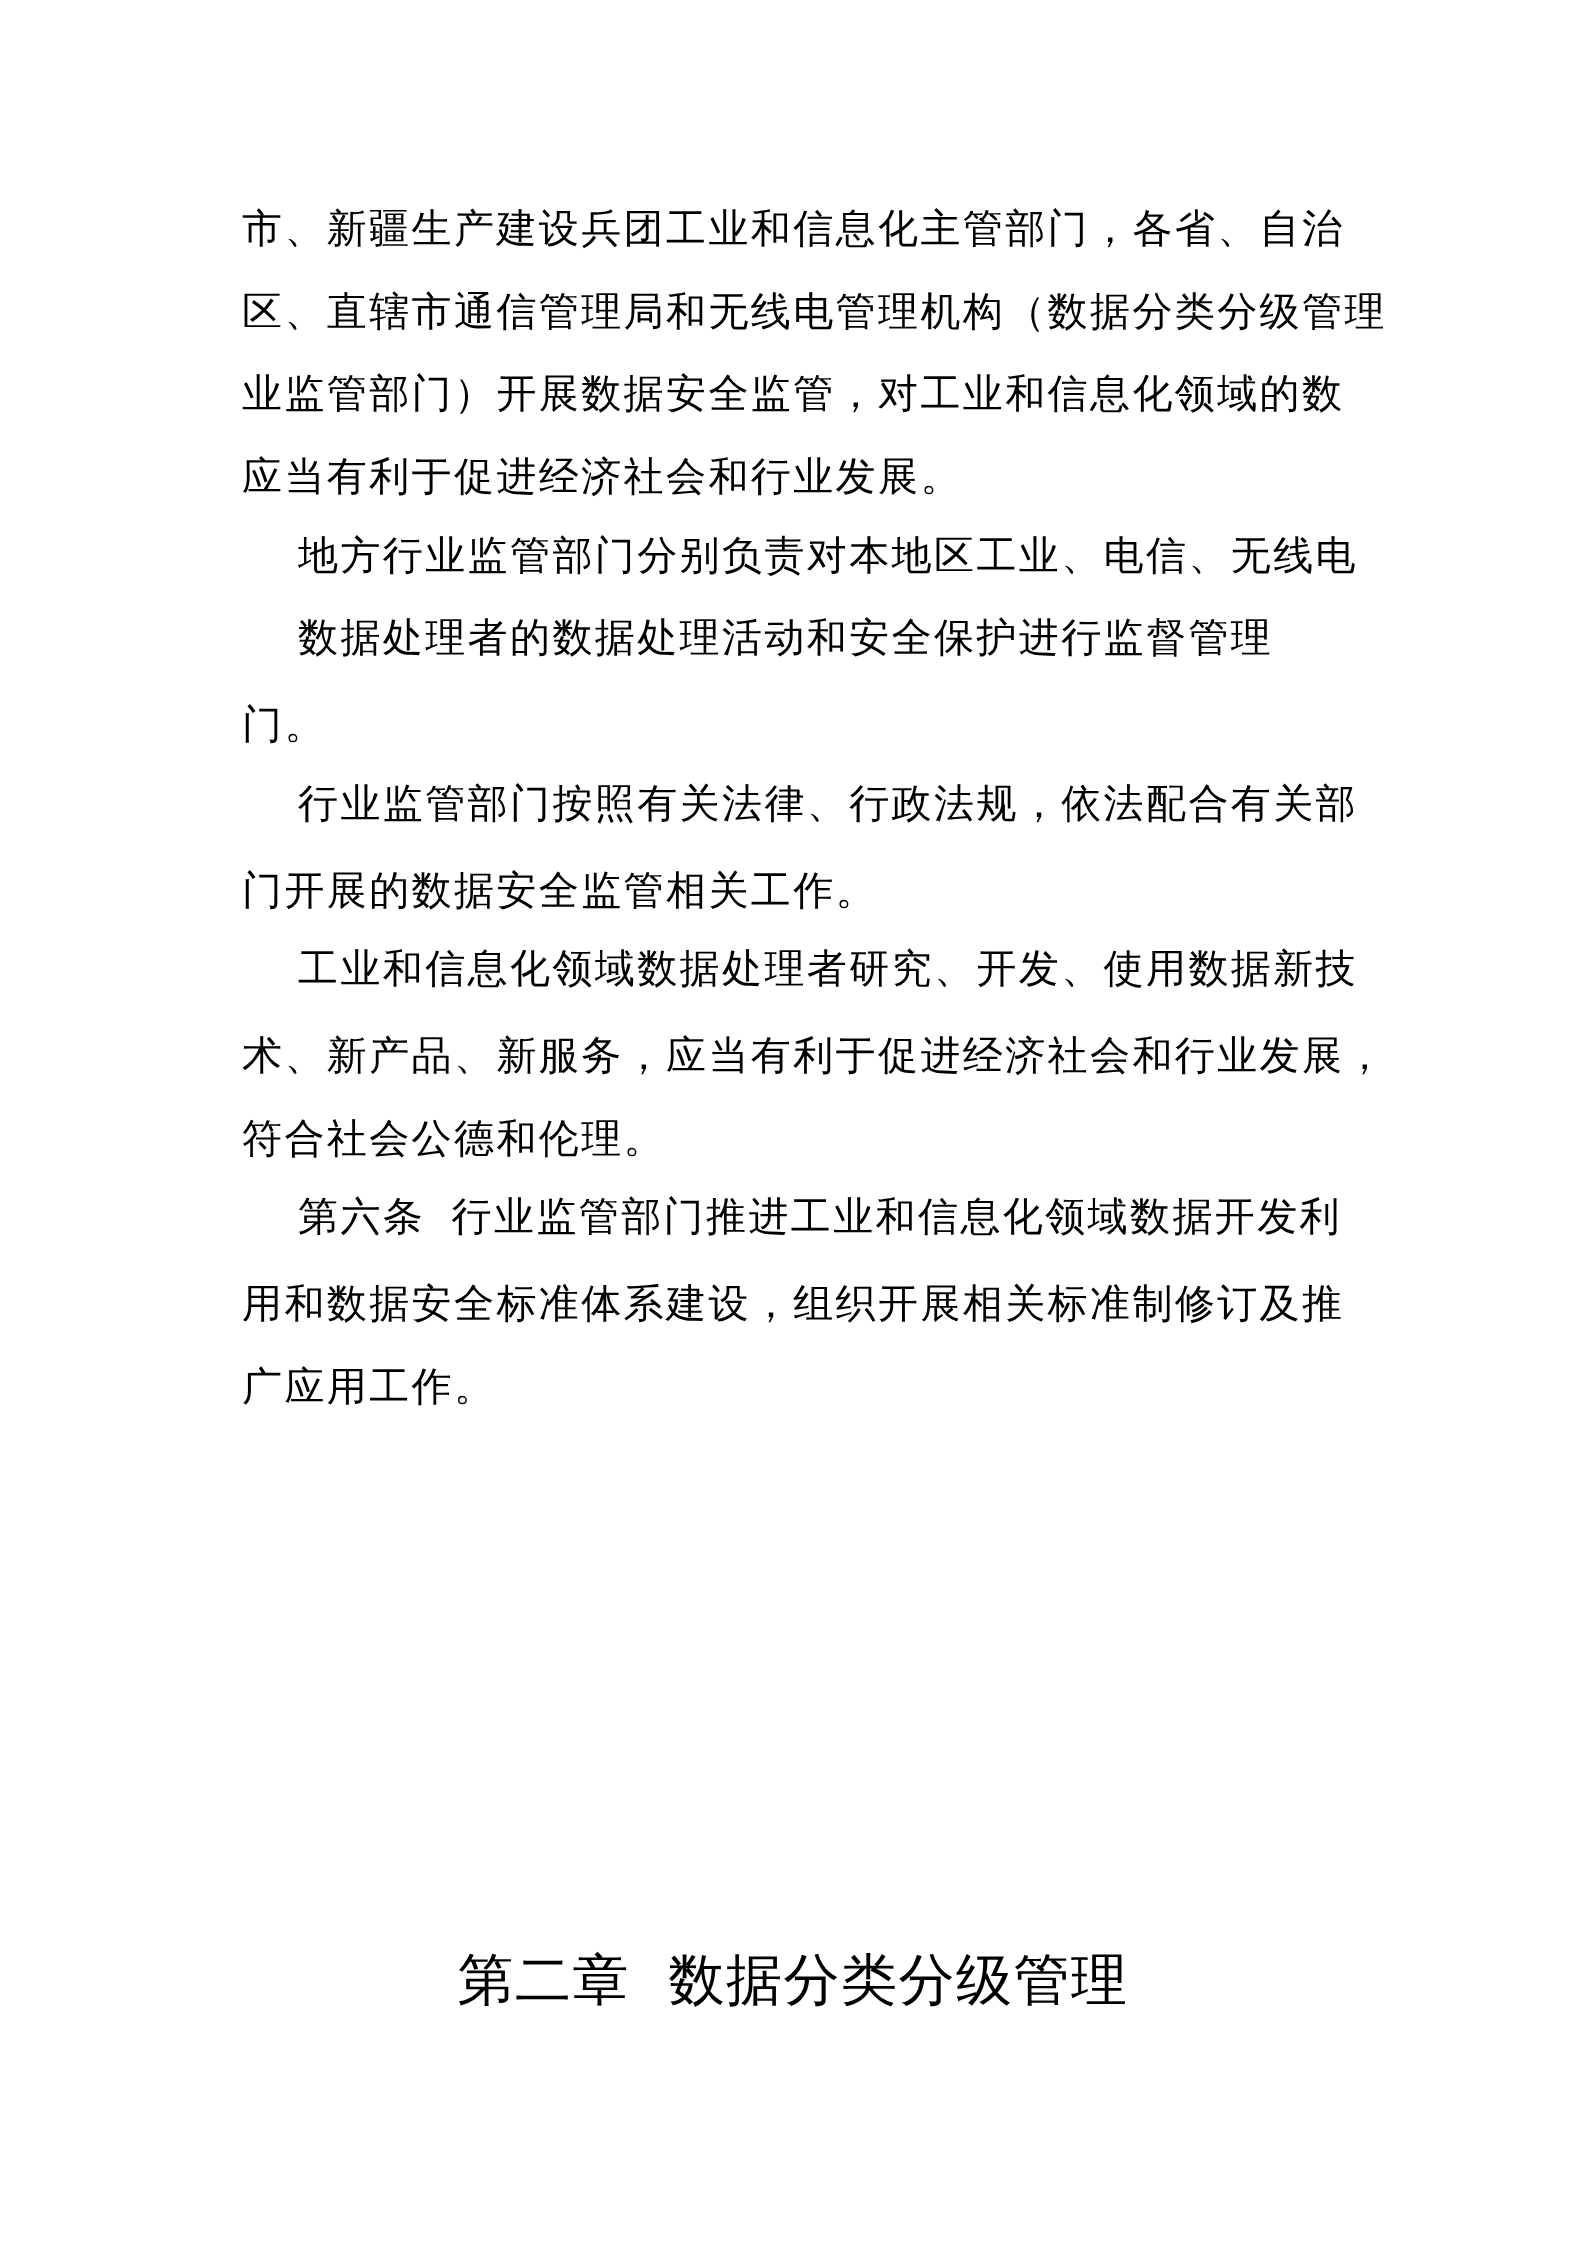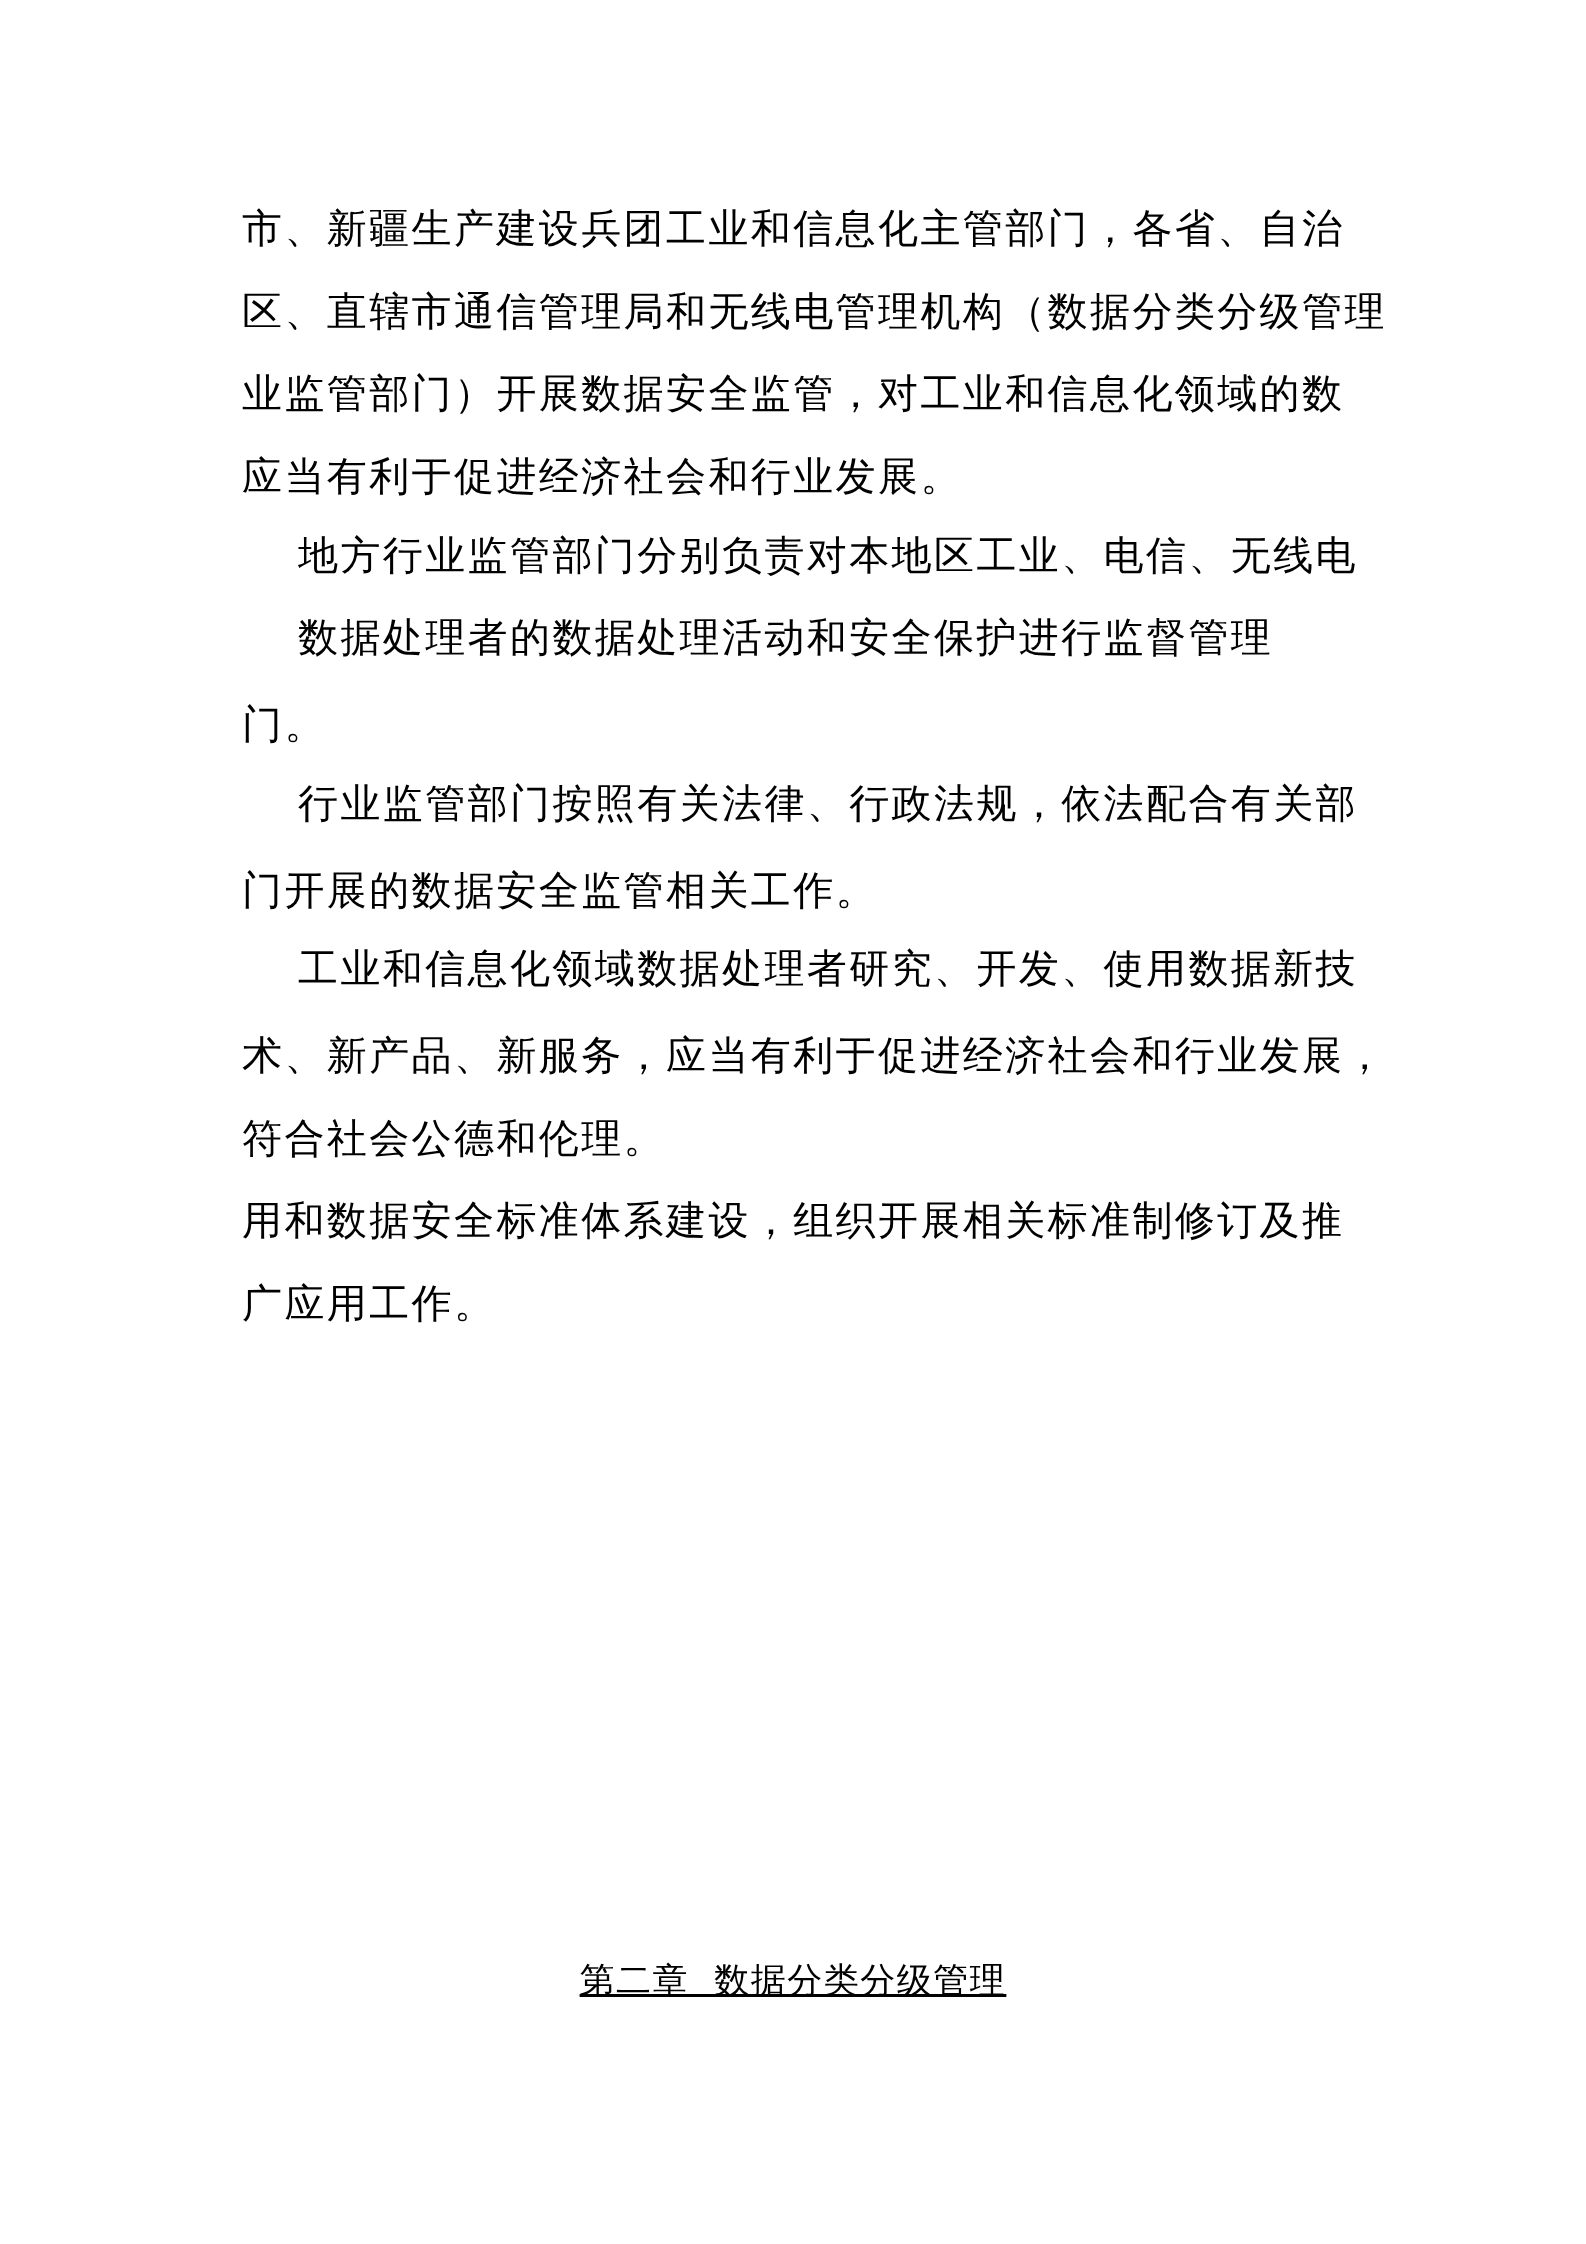--- a/index.html
+++ b/index.html
@@ -32,25 +32,24 @@
     .indent {
       padding-left: 56px;
       font-family: Liberation Mono, monospace;
     }
     .chapter-title {
       position: absolute;
       left: 0;
       width: 1586px;
       top: 1950px;
       text-align: center;
-      font-size: 35px;
+      font-size: 56px;
       line-height: 60px;
       letter-spacing: 1.5px;
       white-space: pre;
-      text-decoration: underline;
     }
   </style>
 </head>
 <body>
 
 <div class="page">
 
   <div class="paragraph">
     <span class="line">市、新疆生产建设兵团工业和信息化主管部门，各省、自治</span>
     <span class="line">区、直辖市通信管理局和无线电管理机构（数据分类分级管理</span>
@@ -73,18 +72,19 @@
   </div>
 
 
   <div class="paragraph">
     <span class="line indent">工业和信息化领域数据处理者研究、开发、使用数据新技</span>
     <span class="line">术、新产品、新服务，应当有利于促进经济社会和行业发展，</span>
     <span class="line">符合社会公德和伦理。</span>
   </div>
 
   <div class="paragraph">
+    <span class="line indent">第六条 行业监管部门推进工业和信息化领域数据开发利</span>
     <span class="line">用和数据安全标准体系建设，组织开展相关标准制修订及推</span>
     <span class="line">广应用工作。</span>
   </div>
 </div>
 
 <div class="chapter-title">第二章  数据分类分级管理</div>
 
 </body></html>

